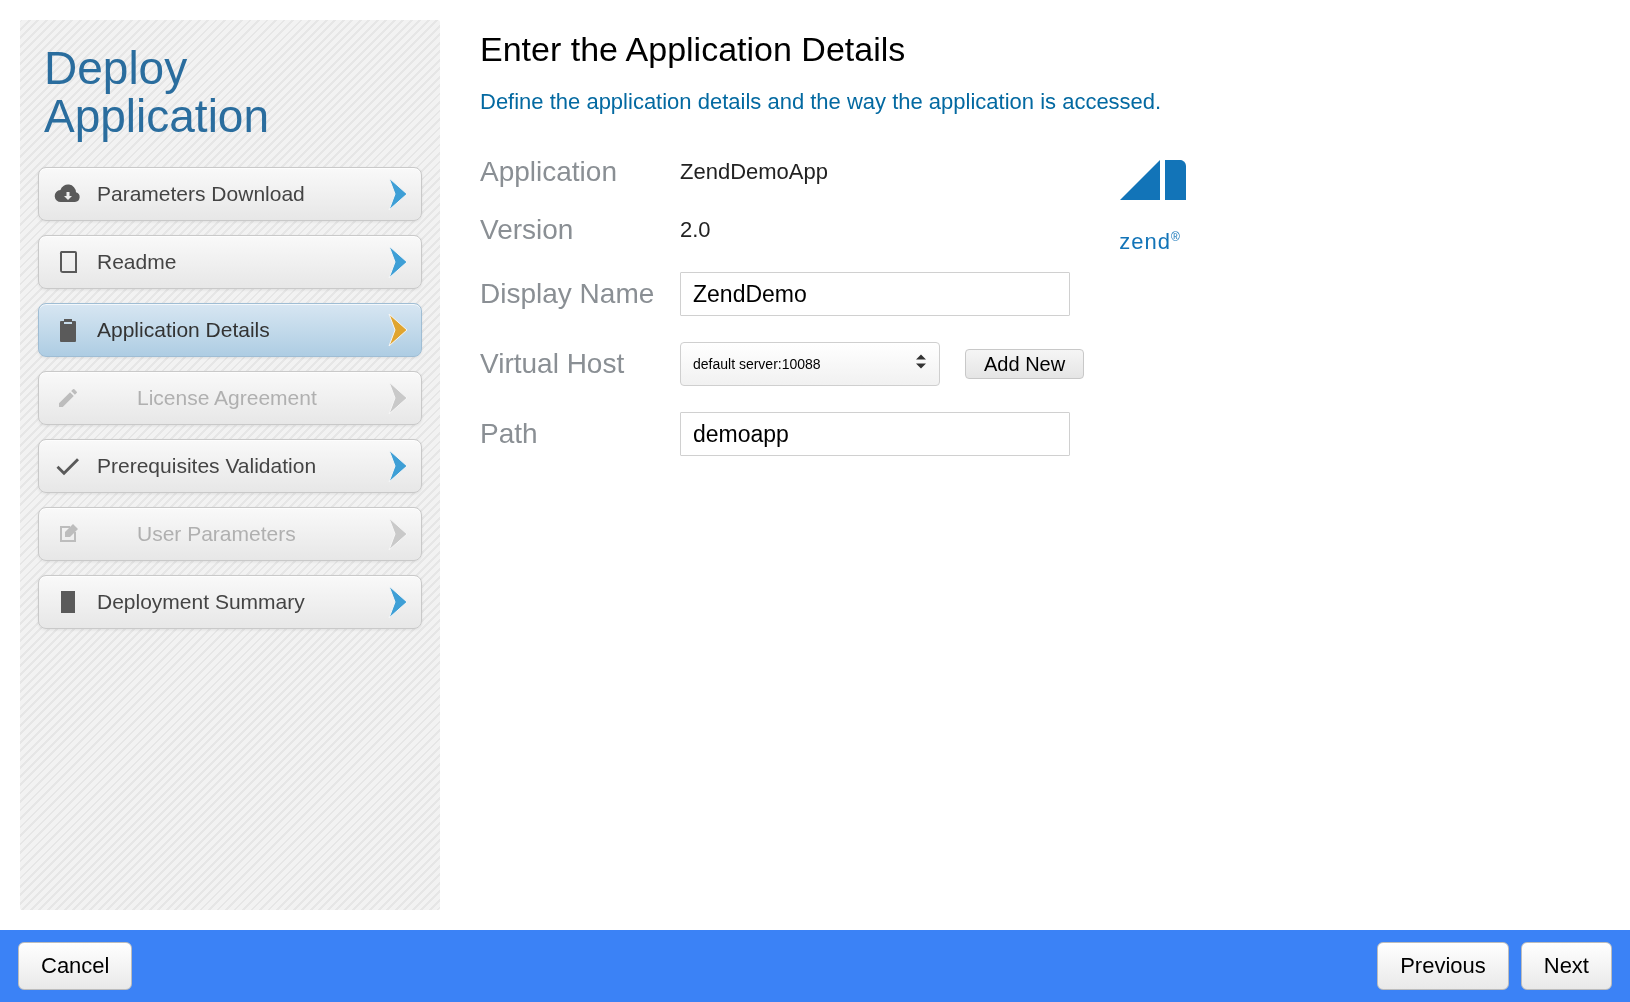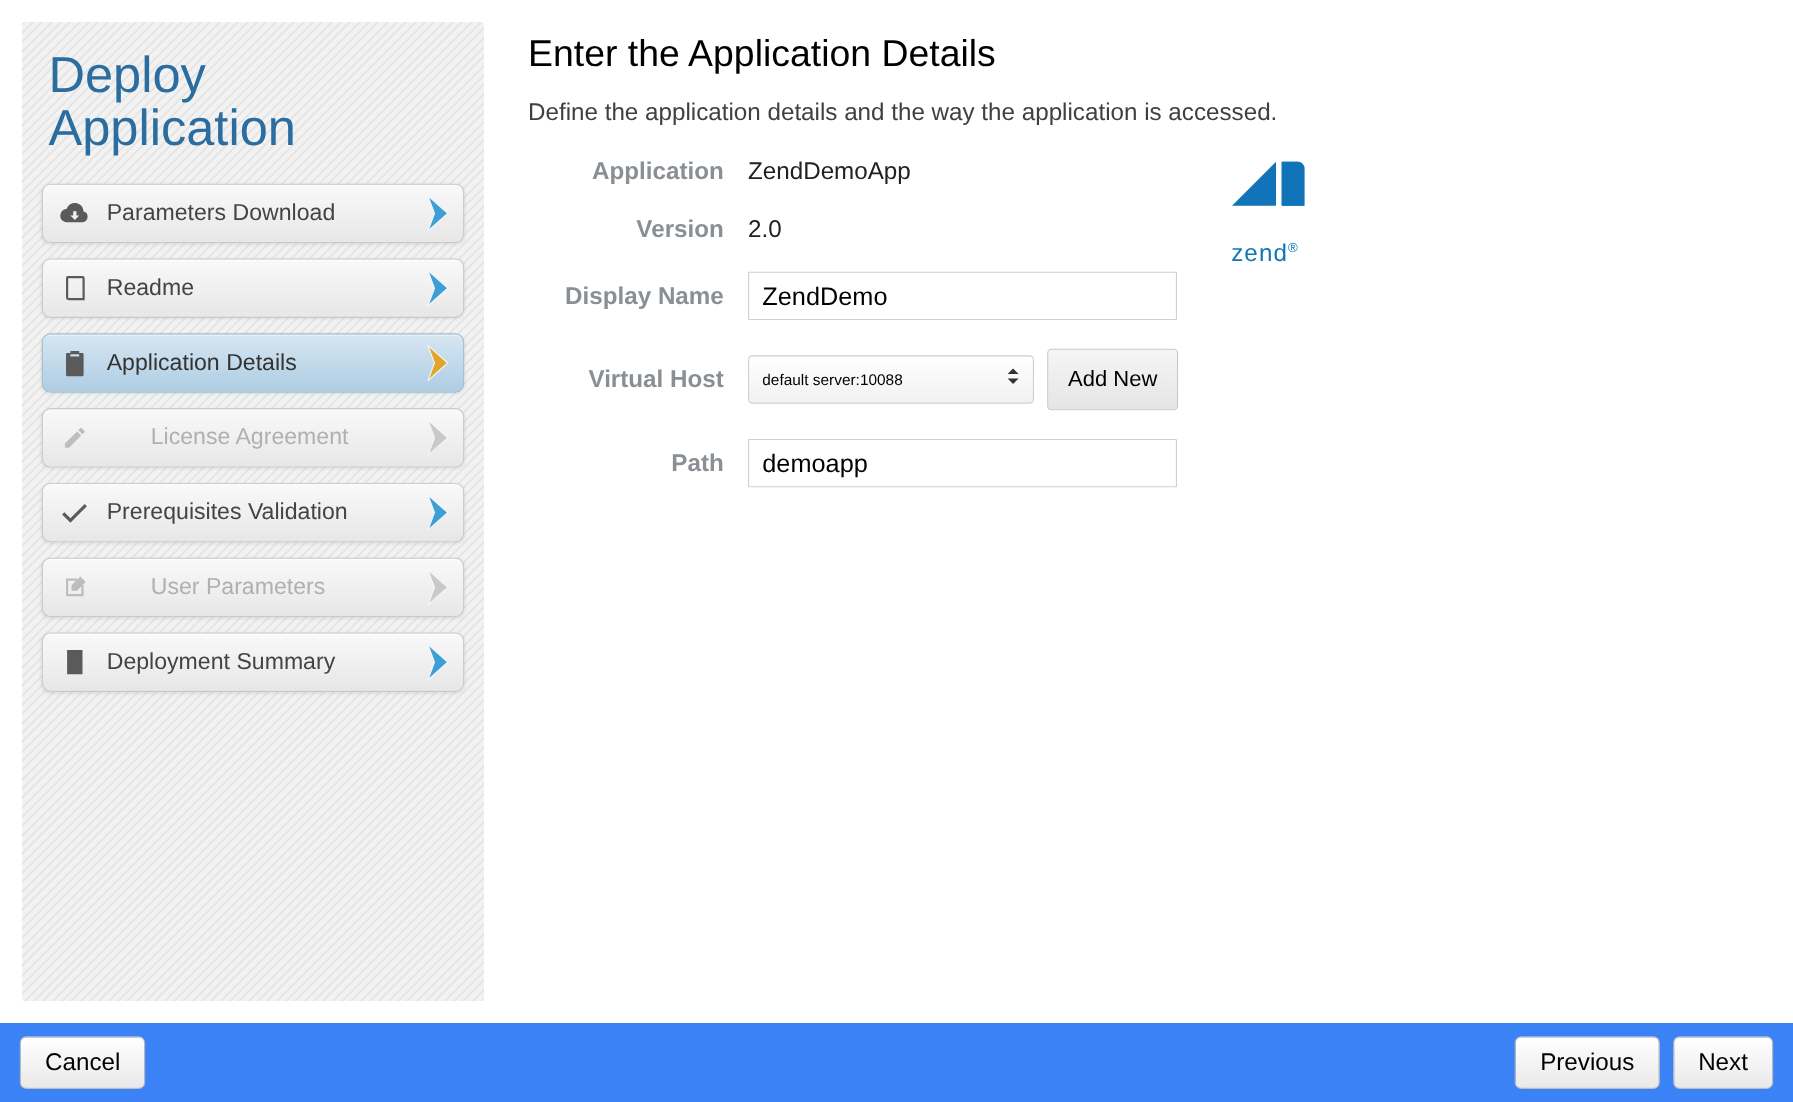--- a/index.html
+++ b/index.html
@@ -95,45 +95,44 @@
     flex: 1;
     padding: 10px 40px 0 40px;
   }
   .main-title {
     color: #000000;
     font-size: 34px;
     font-weight: 400;
     margin-bottom: 20px;
   }
   .main-desc {
-    color: #404040;
+    color: #0369a1;
     font-size: 22px;
-    margin-bottom: 28px;
+    margin-bottom: 41px;
   }
   .form {
     position: relative;
     max-width: 700px;
   }
   .zend-logo {
     position: absolute;
     right: -10px;
     top: -6px;
     text-align: center;
   }
   .row {
     display: flex;
     align-items: center;
     margin-bottom: 26px;
   }
   .row-label {
     width: 200px;
-    text-align: right;
     color: #8a8f94;
-    font-size: 22px;
-    font-weight: 700;
+    font-size: 28px;
+    font-weight: 400;
     padding-right: 22px;
   }
   .row-value {
     font-size: 22px;
     color: #222;
   }
   .text-input {
     width: 390px;
     height: 44px;
     padding: 4px 12px;
@@ -157,23 +156,23 @@
     -webkit-appearance: none;
   }
   .select-caret {
     position: absolute;
     right: 12px;
     top: 50%;
     transform: translateY(-50%);
     pointer-events: none;
   }
   .btn-small {
-    height: 56px;
+    height: 30px;
     padding: 0 18px;
-    margin-left: 12px;
+    margin-left: 25px;
     font-size: 20px;
     background: linear-gradient(#f5f5f5, #e5e5e5);
     border: 1px solid #c8c8c8;
     border-radius: 4px;
     cursor: pointer;
   }
   
   .footer {
     height: 72px;
     background: #3b82f6;

